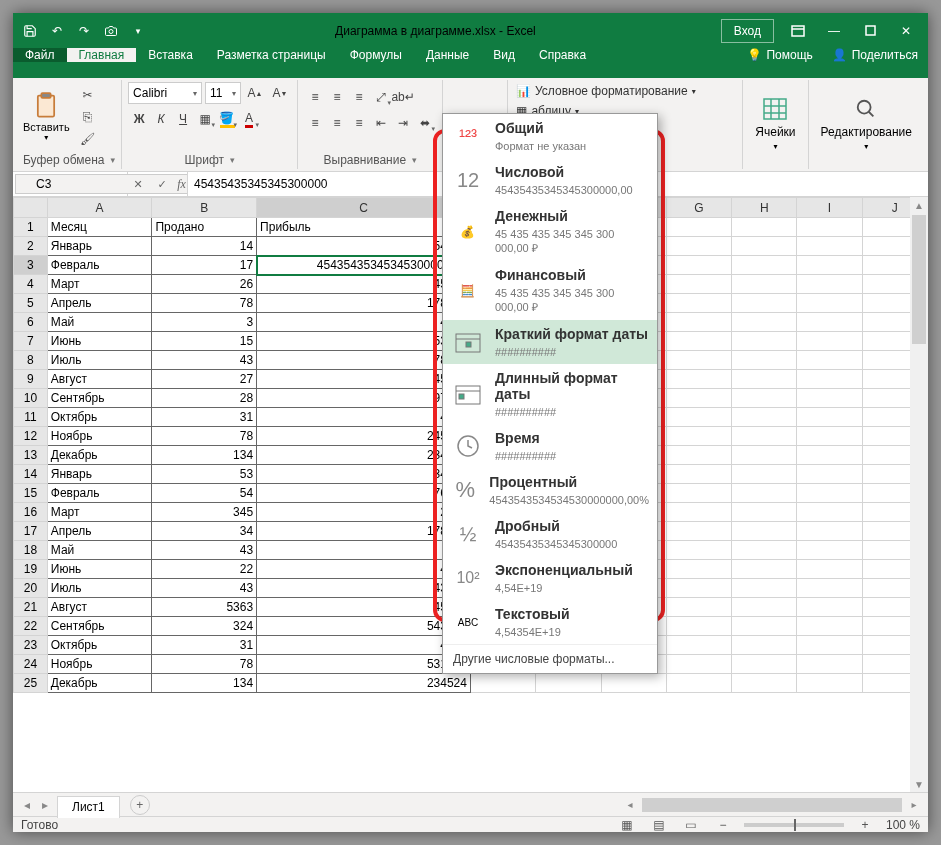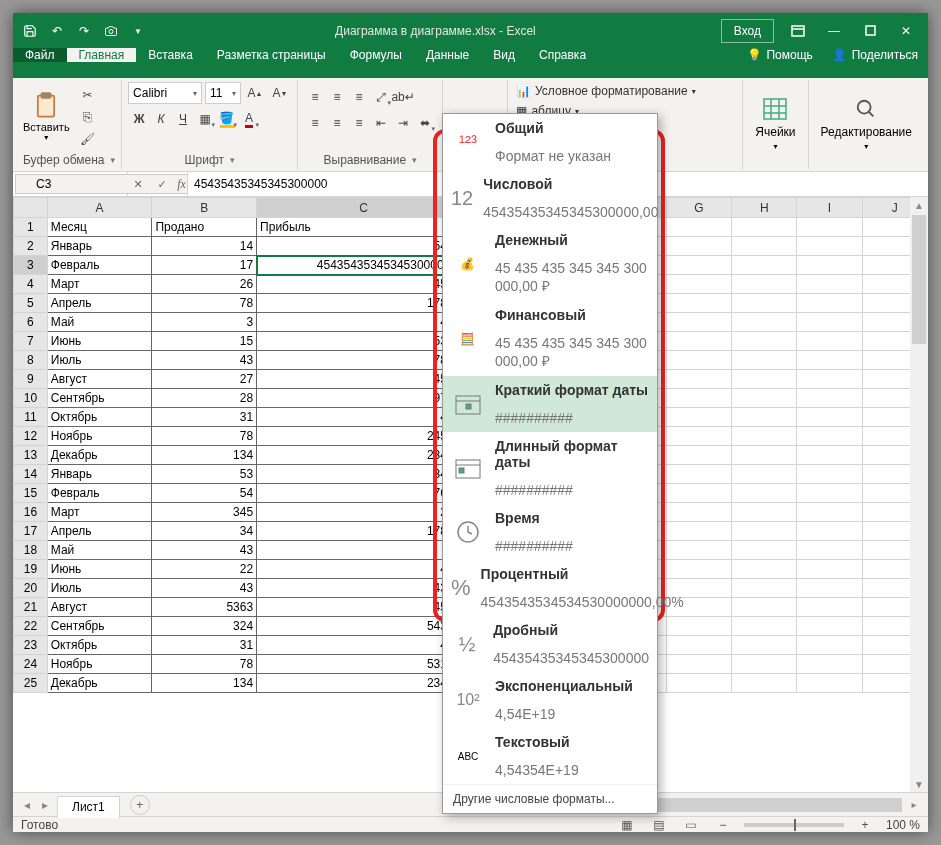--- a/index.html
+++ b/index.html
@@ -1,21 +1,21 @@
 <!DOCTYPE html>
 <html><head>
 <meta charset="utf-8">
 <style>
 *{margin:0;padding:0;box-sizing:border-box;font-family:"Segoe UI",Tahoma,sans-serif;font-size:12px;-webkit-user-select:none;user-select:none}
 body{background:#999;width:941px;height:845px;position:relative;padding:13px}
 .excel-window{width:915px;height:819px;background:#fff;box-shadow:0 0 15px rgba(0,0,0,.5);display:flex;flex-direction:column;position:relative}
 .titlebar{height:35px;background:#107c41;display:flex;align-items:center;color:#fff;padding:0 5px}
 .qat{display:flex;gap:3px;align-items:center}
 .qat-btn{width:24px;height:24px;display:flex;align-items:center;justify-content:center;color:#fff;cursor:pointer}
-.title-center{flex:1;text-align:center;font-size:12px;color:#e5e5e5}
+.title-center{flex:1;text-align:center;font-size:12px;color:#000000}
 .window-ctrls{display:flex;gap:2px;align-items:center}
 .win-btn{width:34px;height:26px;display:flex;align-items:center;justify-content:center;cursor:pointer;color:#fff}
 .login-btn{height:24px;border:1px solid rgba(255,255,255,.5);padding:0 12px;display:flex;align-items:center;color:#fff;cursor:pointer;margin-right:5px}
 .tabs-row{height:30px;background:#107c41;display:flex;align-items:flex-start;color:#fff}
 .tab{padding:0 12px;display:flex;align-items:center;cursor:pointer;font-size:12px}
 .tab.active{background:#f3f2f1;color:#107c41;font-weight:400}
 .tab-file{background:#0a5c2e}
 .tab-right{margin-left:auto;display:flex;align-items:center}
 .tab-iconlink{padding:0 10px;display:flex;align-items:center;gap:4px;cursor:pointer}
 .ribbon{height:94px;background:#f3f2f1;border-bottom:1px solid #d4d4d4;display:flex;align-items:stretch;padding:2px 4px}
@@ -70,21 +70,21 @@
 .sb-right{margin-left:auto;display:flex;align-items:center;gap:10px}
 .view-btn{width:22px;height:18px;display:flex;align-items:center;justify-content:center;cursor:pointer;color:#555}
 .zoom-slider{width:100px;height:4px;background:#ccc;position:relative}
 .zoom-slider::before{content:"";position:absolute;left:50%;top:-4px;width:2px;height:12px;background:#666}
 .dropdown-panel{position:absolute;left:429px;top:100px;width:216px;background:#fff;border:1px solid #999;box-shadow:3px 3px 10px rgba(0,0,0,.3);z-index:100}
 .dd-option{display:flex;align-items:center;padding:6px 8px;gap:10px;cursor:pointer}
 .dd-option.hover{background:#d0e8d8}
 .dd-ico{width:34px;height:30px;display:flex;align-items:center;justify-content:center;color:#7a7a7a}
 .dd-text{flex:1}
 .dd-title{font-size:14px;font-weight:600;color:#333}
-.dd-sub{font-size:14px;color:#777;margin-top:12px}
+.dd-sub{font-size:11px;color:#777;margin-top:4px}
 .dd-footer{padding:7px 10px;color:#444;cursor:pointer;border-top:1px solid #eee}
 .red-callout{position:absolute;left:420px;top:116px;width:232px;height:493px;border:4px solid #e22;border-radius:12px;z-index:99;pointer-events:none}
 svg{display:block}
 .scroll-arrow{width:16px;height:16px;display:flex;align-items:center;justify-content:center;color:#888;cursor:pointer;font-size:10px}
 .scroll-track-v{position:absolute;right:0;top:0;bottom:0;width:18px;background:#f0f0f0;display:flex;flex-direction:column;align-items:center}
 .scroll-thumb-v{width:14px;background:#cfcfcf;flex:.3;margin:2px 0}
 </style>
 </head>
 <body>
 

